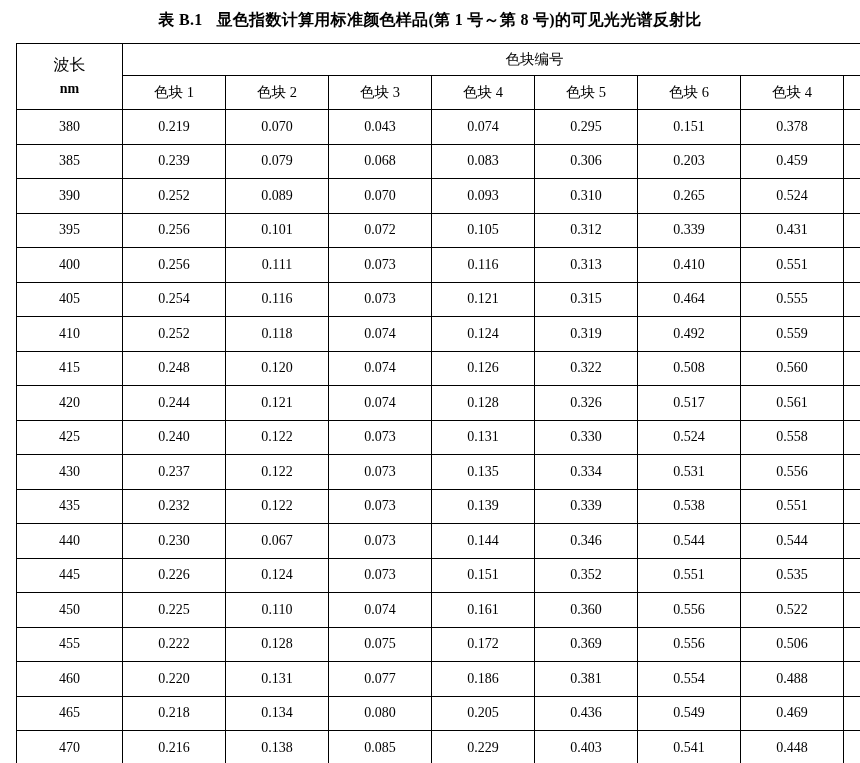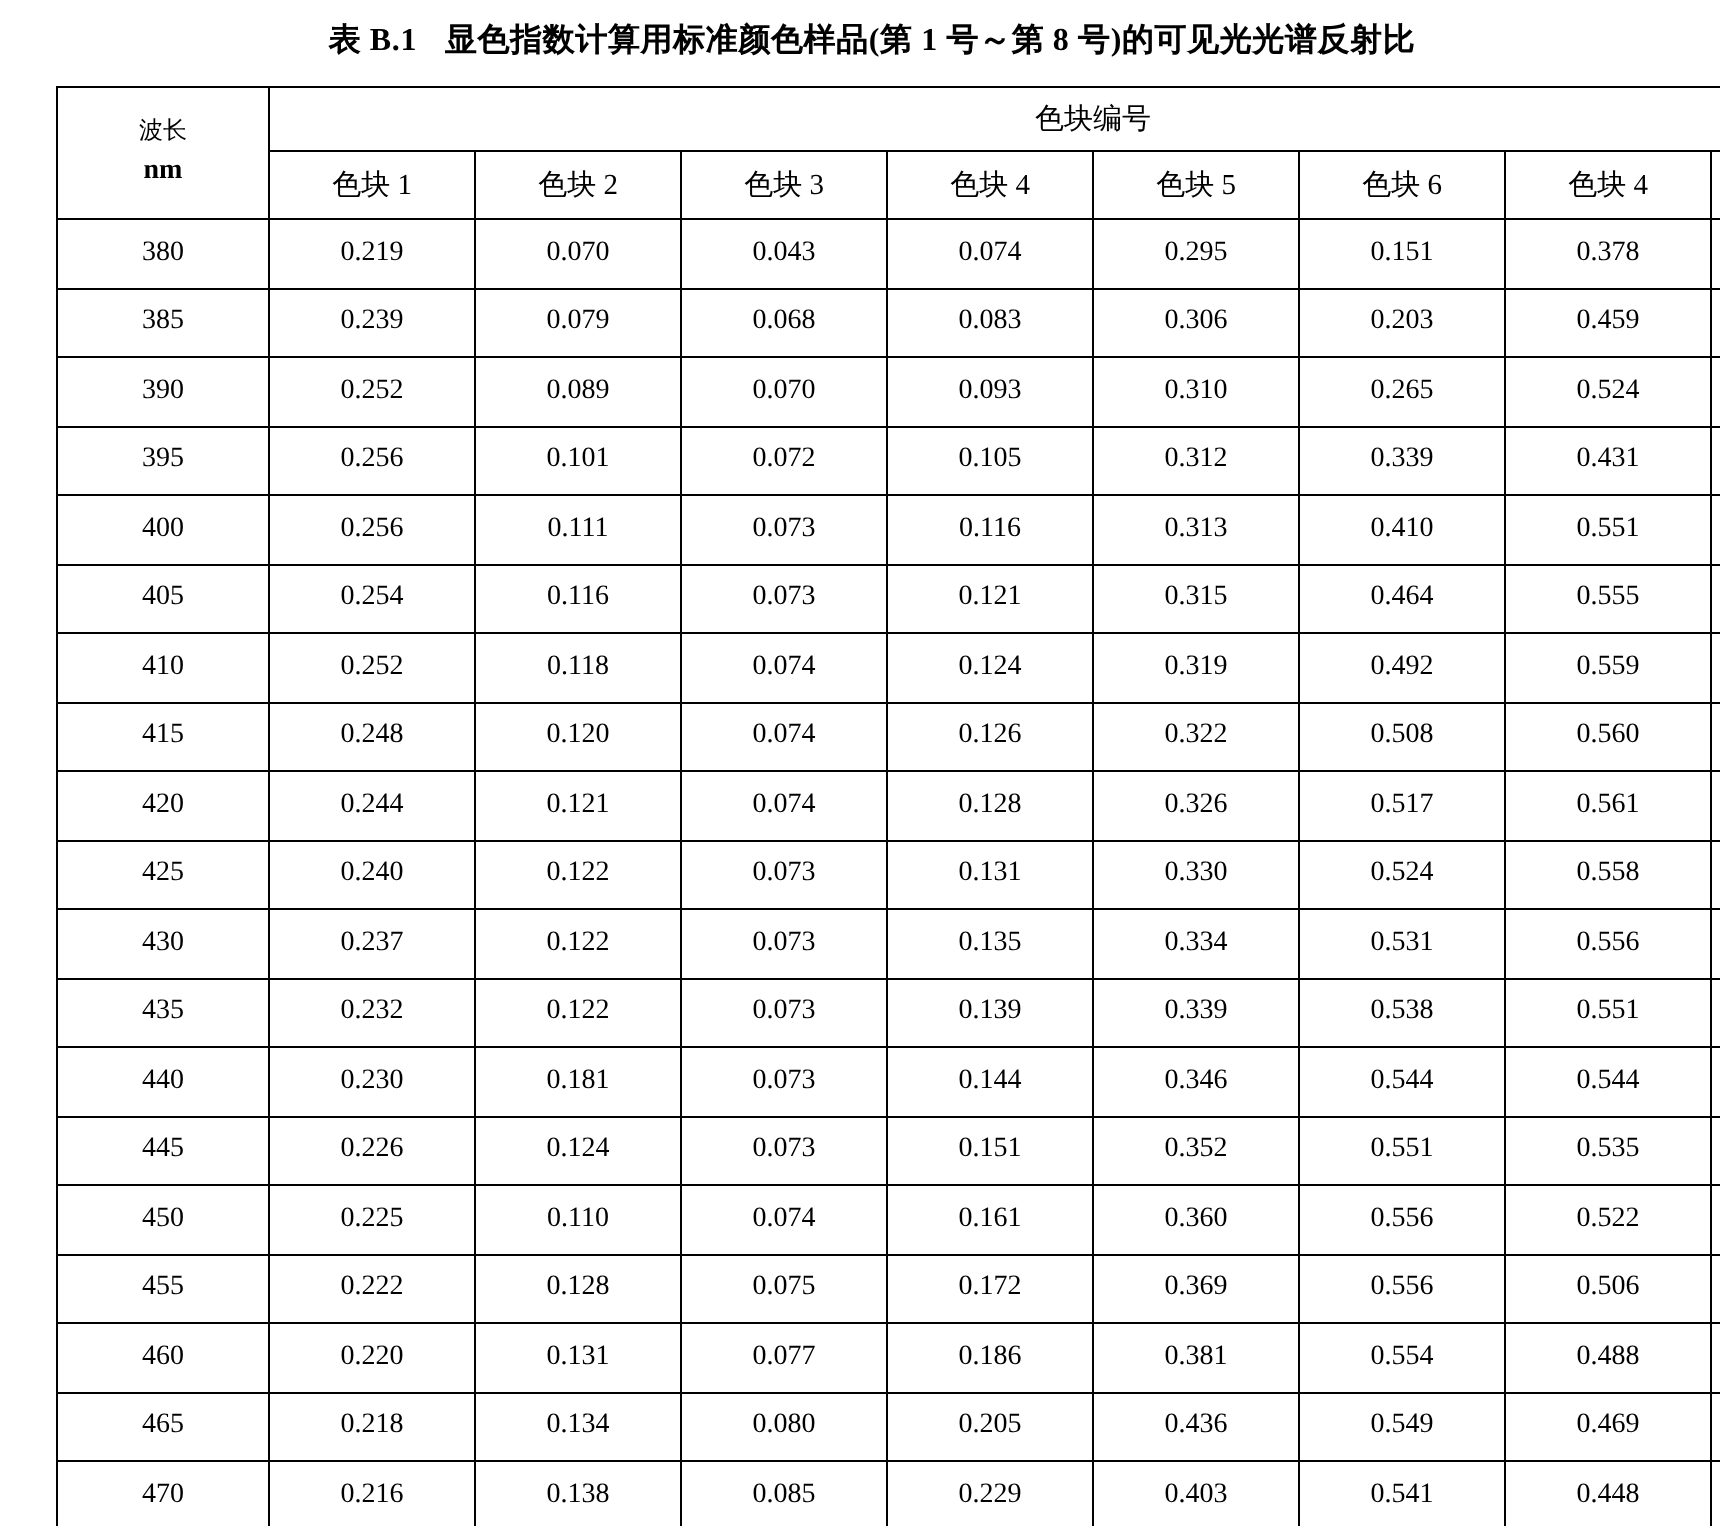--- a/index.html
+++ b/index.html
@@ -12,21 +12,20 @@
     height: 763px;
     font-family: "Liberation Serif", serif;
     color: #000000;
     overflow: hidden;
   }
   .page {
     position: relative;
     width: 860px;
     height: 546px;
     box-sizing: border-box;
-    padding-left: 12px;
   }
   .caption {
     text-align: center;
     font-family: "Liberation Serif", serif;
     font-weight: bold;
     font-size: 16px;
     letter-spacing: 0.3px;
     padding-top: 10px;
     padding-bottom: 12px;
   }
@@ -53,21 +52,21 @@
   table.spectra thead th {
     font-size: 14.5px;
   }
   .th-wave {
     width: 106px;
     height: 60px;
     line-height: 1.55;
   }
   .th-wave .wl-cn {
     display: block;
-    font-size: 12px;
+    font-size: 16px;
   }
   .th-wave .wl-unit {
     display: block;
     font-size: 14px;
     font-weight: bold;
   }
   .th-group {
     height: 29px;
   }
   .th-patch {
@@ -249,21 +248,21 @@
             <td>0.073</td>
             <td>0.139</td>
             <td>0.339</td>
             <td>0.538</td>
             <td>0.551</td>
             <td>0.473</td>
           </tr>
           <tr>
             <td>440</td>
             <td>0.230</td>
-            <td>0.181</td>
+            <td>0.067</td>
             <td>0.073</td>
             <td>0.144</td>
             <td>0.346</td>
             <td>0.544</td>
             <td>0.544</td>
             <td>0.462</td>
           </tr>
           <tr>
             <td>445</td>
             <td>0.226</td>

